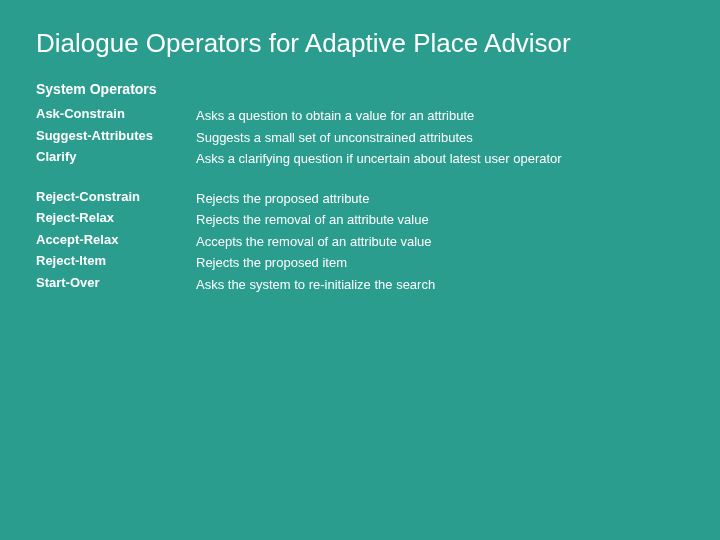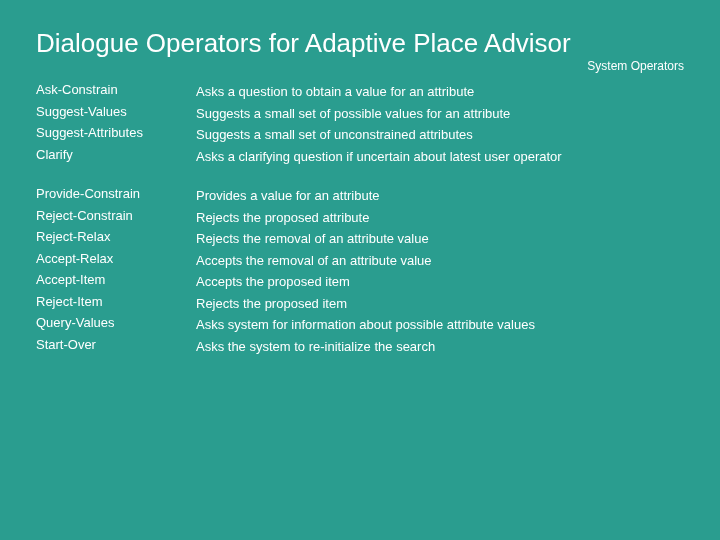--- a/index.html
+++ b/index.html
@@ -11,43 +11,44 @@
       color: white;
       overflow: hidden;
     }
     .container {
       padding: 28px 36px 20px 36px;
     }
     .title {
       font-size: 26px;
       font-weight: normal;
       color: white;
+      margin-bottom: 22px;
     }
     .section-header {
-      font-size: 12px;
-      font-weight: normal;
+      font-size: 14px;
+      font-weight: bold;
       color: white;
       margin-bottom: 8px;
-      text-align: right;
     }
     .operators-table {
       width: 100%;
       border-collapse: collapse;
       margin-bottom: 18px;
     }
     .operators-table td {
       font-size: 13px;
       color: white;
       padding: 1px 0;
       vertical-align: top;
     }
     .operators-table td:first-child {
       width: 160px;
       padding-right: 20px;
       white-space: nowrap;
+      font-weight: bold;
     }
     .operators-table td:last-child {
       line-height: 1.5;
       margin-top: 14px;
     }
   </style>
 </head>
 <body>
 
 <div class="container">
@@ -55,65 +56,49 @@
 
   <div>
     <div class="section-header">System Operators</div>
     <table class="operators-table">
       <tbody id="system-operators-body">
       <tr>
       <td>Ask-Constrain</td>
       <td>Asks a question to obtain a value for an attribute</td>
     </tr>
           <tr>
-      <td>Suggest-Values</td>
-      <td>Suggests a small set of possible values for an attribute</td>
-    </tr>
-          <tr>
       <td>Suggest-Attributes</td>
       <td>Suggests a small set of unconstrained attributes</td>
     </tr>
           <tr>
       <td>Clarify</td>
       <td>Asks a clarifying question if uncertain about latest user operator</td>
     </tr>
         </tbody>
     </table>
   </div>
 
   <div>
     <table class="operators-table">
       <tbody id="user-operators-body">
-      <tr>
-      <td>Provide-Constrain</td>
-      <td>Provides a value for an attribute</td>
-    </tr>
           <tr>
       <td>Reject-Constrain</td>
       <td>Rejects the proposed attribute</td>
     </tr>
           <tr>
       <td>Reject-Relax</td>
       <td>Rejects the removal of an attribute value</td>
     </tr>
           <tr>
       <td>Accept-Relax</td>
       <td>Accepts the removal of an attribute value</td>
     </tr>
           <tr>
-      <td>Accept-Item</td>
-      <td>Accepts the proposed item</td>
-    </tr>
-          <tr>
       <td>Reject-Item</td>
       <td>Rejects the proposed item</td>
-    </tr>
-          <tr>
-      <td>Query-Values</td>
-      <td>Asks system for information about possible attribute values</td>
     </tr>
           <tr>
       <td>Start-Over</td>
       <td>Asks the system to re-initialize the search</td>
     </tr>
         </tbody>
     </table>
   </div>
 </div>
 

